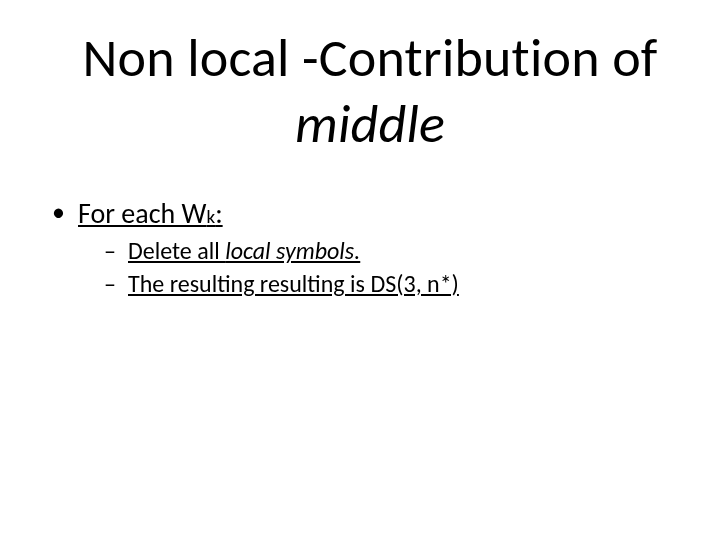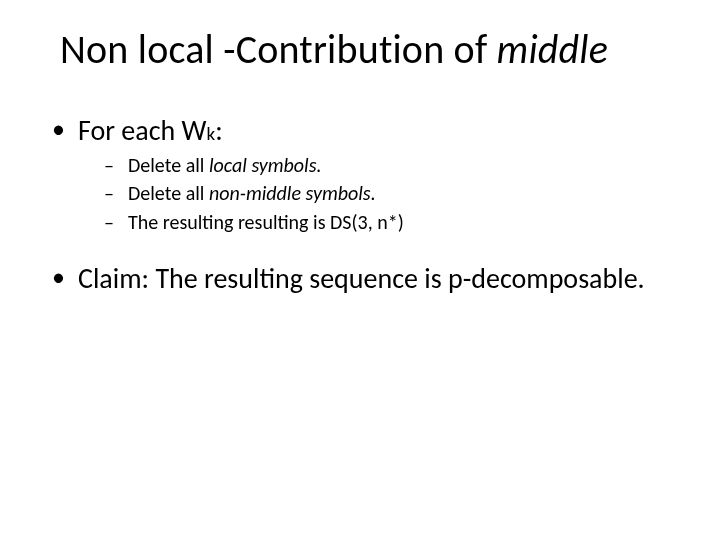--- a/index.html
+++ b/index.html
@@ -12,51 +12,52 @@
     color: #000;
   }
   .slide {
     width: 720px;
     height: 540px;
     position: relative;
     box-sizing: border-box;
     padding: 20px 40px 20px 40px;
   }
   .title {
-    font-size: 40px;
+    font-size: 54px;
     font-weight: 400;
-    text-align: left;
+    text-align: center;
     margin: 5px 0 40px 20px;
     letter-spacing: 0.2px;
   }
   .title .italic { font-style: italic; }
   ul.lvl1 {
     list-style: none;
     padding: 0;
     margin: 0 0 12px 6px;
     font-size: 28px;
+    text-decoration: underline;
   }
   ul.lvl1 > li {
     position: relative;
     padding-left: 32px;
     margin-bottom: 28px;
     line-height: 1.18;
   }
   ul.lvl1 > li::before {
     content: "•";
     position: absolute;
     left: 6px;
     top: 0;
     font-size: 26px;
   }
   ul.lvl2 {
     list-style: none;
     padding: 0;
     margin: 6px 0 0 24px;
-    font-size: 20px;
+    font-size: 24px;
   }
   ul.lvl2 > li {
     position: relative;
     padding-left: 26px;
     margin-bottom: 4px;
     line-height: 1.22;
   }
   ul.lvl2 > li::before {
     content: "–";
     position: absolute;
@@ -77,27 +78,21 @@
 
   <ul class="lvl1">
 
     <li>
       <span>For each W</span><span class="sub">k</span><span>:</span>
       <ul class="lvl2">
         <li>
           <span>Delete all </span><span class="ital">local symbols.</span>
         </li>
         <li>
-          <span>Delete all </span><span class="ital">non-middle symbols.</span>
-        </li>
-        <li>
           <span>The resulting resulting is DS(3, n*)</span>
         </li>
       </ul>
     </li>
 
-    <li>
-      <span>Claim: The resulting sequence is p-decomposable.</span>
-    </li>
 
   </ul>
 
 </div>
 
 </body></html>

